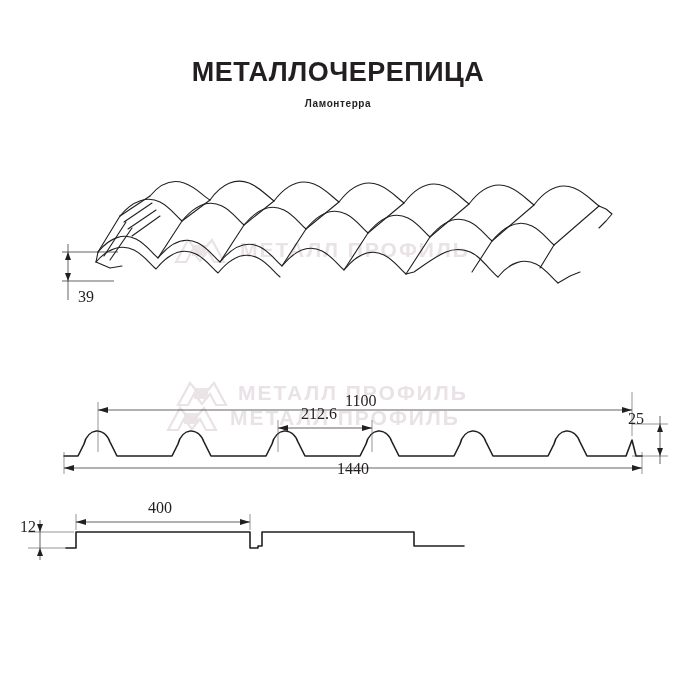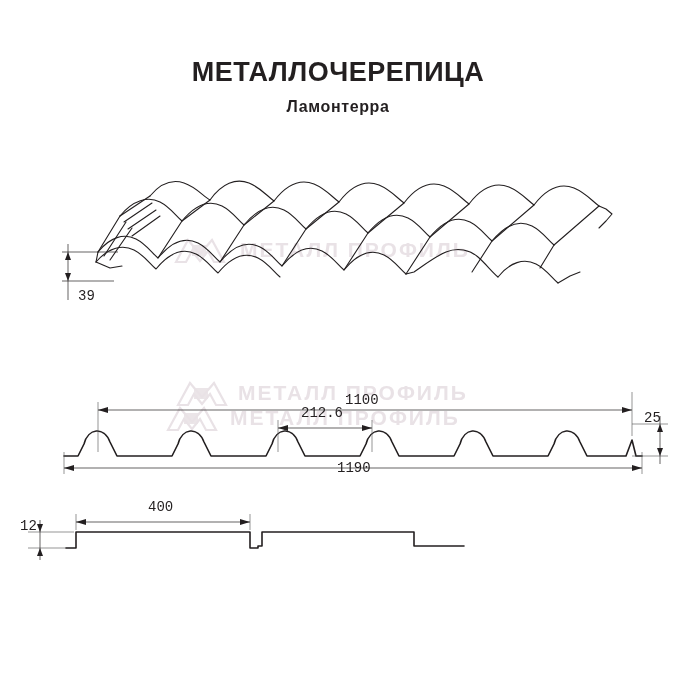--- a/index.html
+++ b/index.html
@@ -29,21 +29,21 @@
     margin-left: 16px;
   }
   .title-main {
     font-size: 27px;
     font-weight: bold;
     letter-spacing: 0.5px;
     color: #231f20;
     line-height: 1.1;
   }
   .title-sub {
-    font-size: 16px;
+    font-size: 10px;
     font-weight: bold;
     letter-spacing: 0.6px;
     color: #231f20;
     margin-top: 10px;
   }
   .drawing {
     position: absolute;
     top: 0;
     left: 0;
   }
@@ -53,23 +53,23 @@
   }
   .wm-text {
     font-size: 21px;
     font-weight: bold;
     color: #e9e2e6;
     letter-spacing: 2px;
     white-space: nowrap;
   }
   .dim-label {
     position: absolute;
-    font-size: 14px;
-    color: #231f20;
-    font-family: Liberation Mono, monospace;
+    font-size: 16px;
+    color: #231f20;
+    font-family: Liberation Serif, serif;
     white-space: nowrap;
   }
 </style>
 </head>
 <body>
 
 <div class="page">
 
   <div class="wm" style="left:170px; top:232px;">
     <svg width="320" height="40" viewBox="0 0 320 40">
@@ -248,22 +248,22 @@
     <g stroke="#231f20" stroke-width="0.7" fill="none">
       <line x1="660" y1="48" x2="660" y2="96"></line>
     </g>
     <g fill="#231f20">
       <polygon points="660,56 657,64 663,64"></polygon>
       <polygon points="660,88 657,80 663,80"></polygon>
     </g>
   </svg>
   <div class="dim-label" style="left:345px; top:392px;">1100</div>
   <div class="dim-label" style="left:301px; top:405px;">212.6</div>
-  <div class="dim-label" style="left:337px; top:460px;">1190</div>
-  <div class="dim-label" style="left:644px; top:410px;">25</div>
+  <div class="dim-label" style="left:337px; top:460px;">1440</div>
+  <div class="dim-label" style="left:628px; top:410px;">25</div>
 
   <svg class="drawing" width="700" height="110" viewBox="0 0 700 110" style="top:490px;left:0;">
     <g fill="none" stroke="#231f20" stroke-width="1.6" stroke-linejoin="round" stroke-linecap="round">
       <path d="M66 58 L76 58 L76 42 L250 42 L250 58 L258 58
                L258 56 L262 56 L262 42 L414 42 L414 56 L464 56"></path>
     </g>
 
     <g stroke="#4d4d4d" stroke-width="0.6" fill="none">
       <line x1="76" y1="24" x2="76" y2="40"></line>
       <line x1="250" y1="24" x2="250" y2="40"></line>

